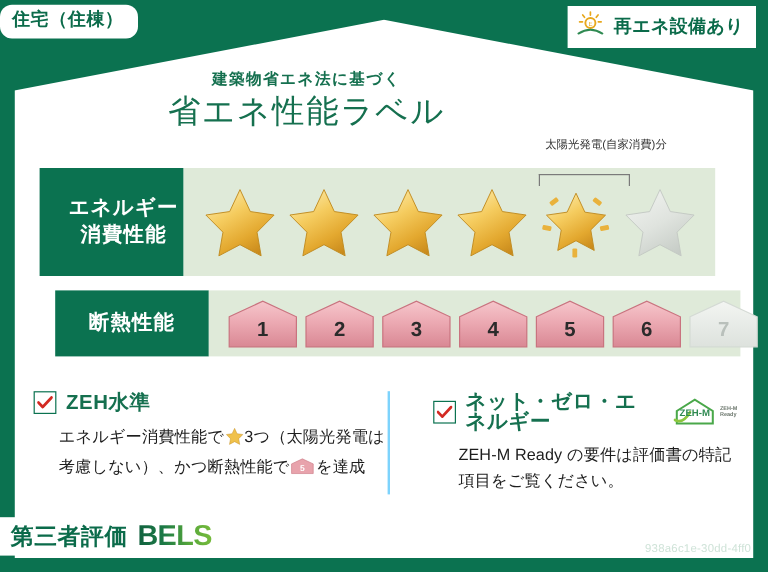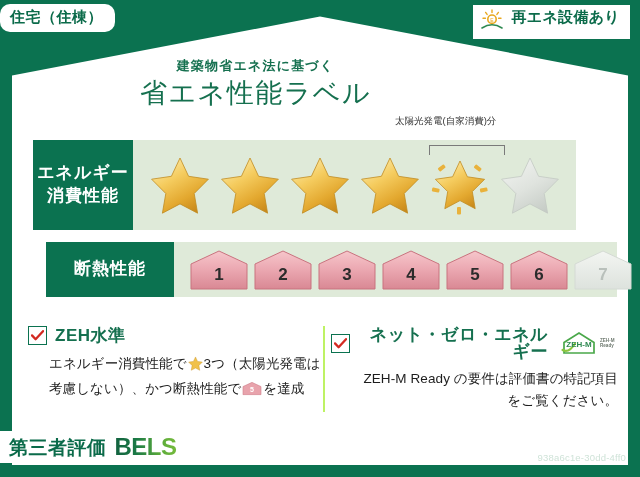--- a/index.html
+++ b/index.html
@@ -48,20 +48,21 @@
   }
 
   
   .renew-badge {
     position: absolute;
     right: 10px;
     top: 5px;
     background: #ffffff;
     padding: 4px 10px 4px 6px;
     display: flex;
+    align-items: center;
     gap: 6px;
     z-index: 6;
   }
   .renew-badge .renew-text {
     color: #0b6b4a;
     font-size: 15px;
     font-weight: bold;
     letter-spacing: 0.3px;
     line-height: 1;
   }
@@ -113,21 +114,21 @@
   }
   .perf-value {
     background: #dfead9;
     display: flex;
     align-items: center;
     position: relative;
   }
 
   
   #row-energy { left: 33px; top: 140px; }
-  #row-energy .perf-label { width: 100px; height: 90px; }
+  #row-energy .perf-label { width: 100px; height: 90px; padding-left: 20px; }
   #row-energy .perf-value { width: 443px; height: 90px; }
 
   
   #row-insulation { left: 46px; top: 242px; }
   #row-insulation .perf-label { width: 128px; height: 55px; }
   #row-insulation .perf-value { width: 443px; height: 55px; }
 
   
   .stars-wrap {
     display: flex;
@@ -144,21 +145,21 @@
     justify-content: center;
   }
   .star-cell svg { display: block; }
 
   
   .solar-note {
     position: absolute;
     left: 262px;
     top: -30px;
     width: 180px;
-    text-align: left;
+    text-align: center;
     z-index: 7;
   }
   .solar-note .solar-text {
     font-size: 9.5px;
     color: #333333;
     line-height: 1.1;
     white-space: nowrap;
   }
   .solar-bracket {
     position: absolute;
@@ -201,21 +202,21 @@
   
   .info-cols {
     position: absolute;
     left: 28px;
     top: 326px;
     width: 590px;
     display: flex;
     z-index: 5;
   }
   .info-col { width: 295px; box-sizing: border-box; }
-  .info-col.right { padding-left: 6px; border-left: 2px solid #bef264; text-align: right; }
+  .info-col.right { padding-left: 36px; border-left: 2px solid #7dd3fc; }
 
   .info-head {
     display: flex;
     align-items: center;
     gap: 8px;
     margin-bottom: 8px;
   }
   .checkbox {
     width: 17px;
     height: 17px;

